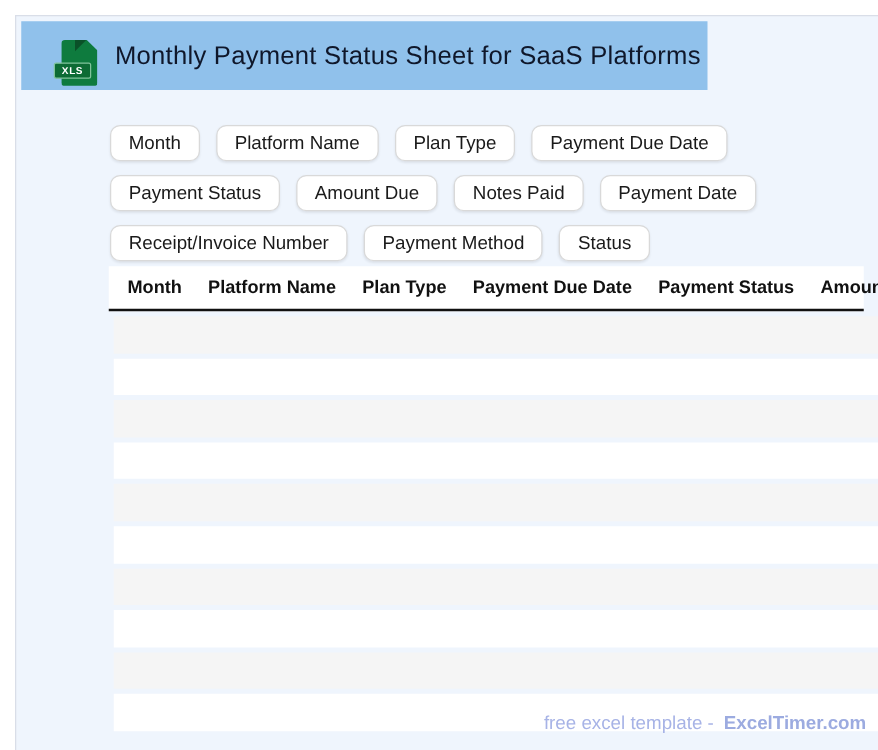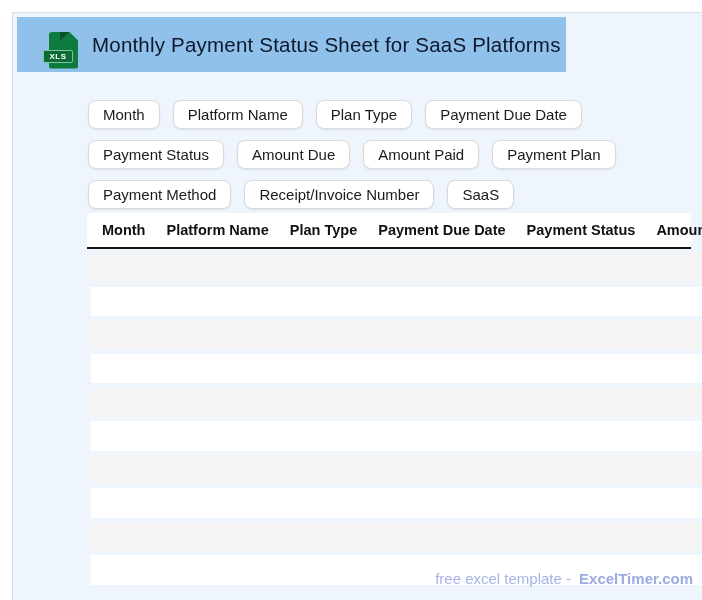--- a/index.html
+++ b/index.html
@@ -97,25 +97,25 @@
     <div class="banner-title">Monthly Payment Status Sheet for SaaS Platforms</div>
   </div>
 
   <div class="chips">
       <div class="chip">Month</div>
       <div class="chip">Platform Name</div>
       <div class="chip">Plan Type</div>
       <div class="chip">Payment Due Date</div>
       <div class="chip">Payment Status</div>
       <div class="chip">Amount Due</div>
-      <div class="chip">Amount Paid</div>
-      <div class="chip">Payment Plan</div>
+      <div class="chip">Notes Paid</div>
+      <div class="chip">Payment Date</div>
+      <div class="chip">Receipt/Invoice Number</div>
       <div class="chip">Payment Method</div>
-      <div class="chip">Receipt/Invoice Number</div>
-      <div class="chip">SaaS</div>
+      <div class="chip">Status</div>
     </div>
 
   <div class="sheet">
     <div class="sheet-head">
         <div class="th">Month</div>
         <div class="th">Platform Name</div>
         <div class="th">Plan Type</div>
         <div class="th">Payment Due Date</div>
         <div class="th">Payment Status</div>
         <div class="th">Amount Due</div>

